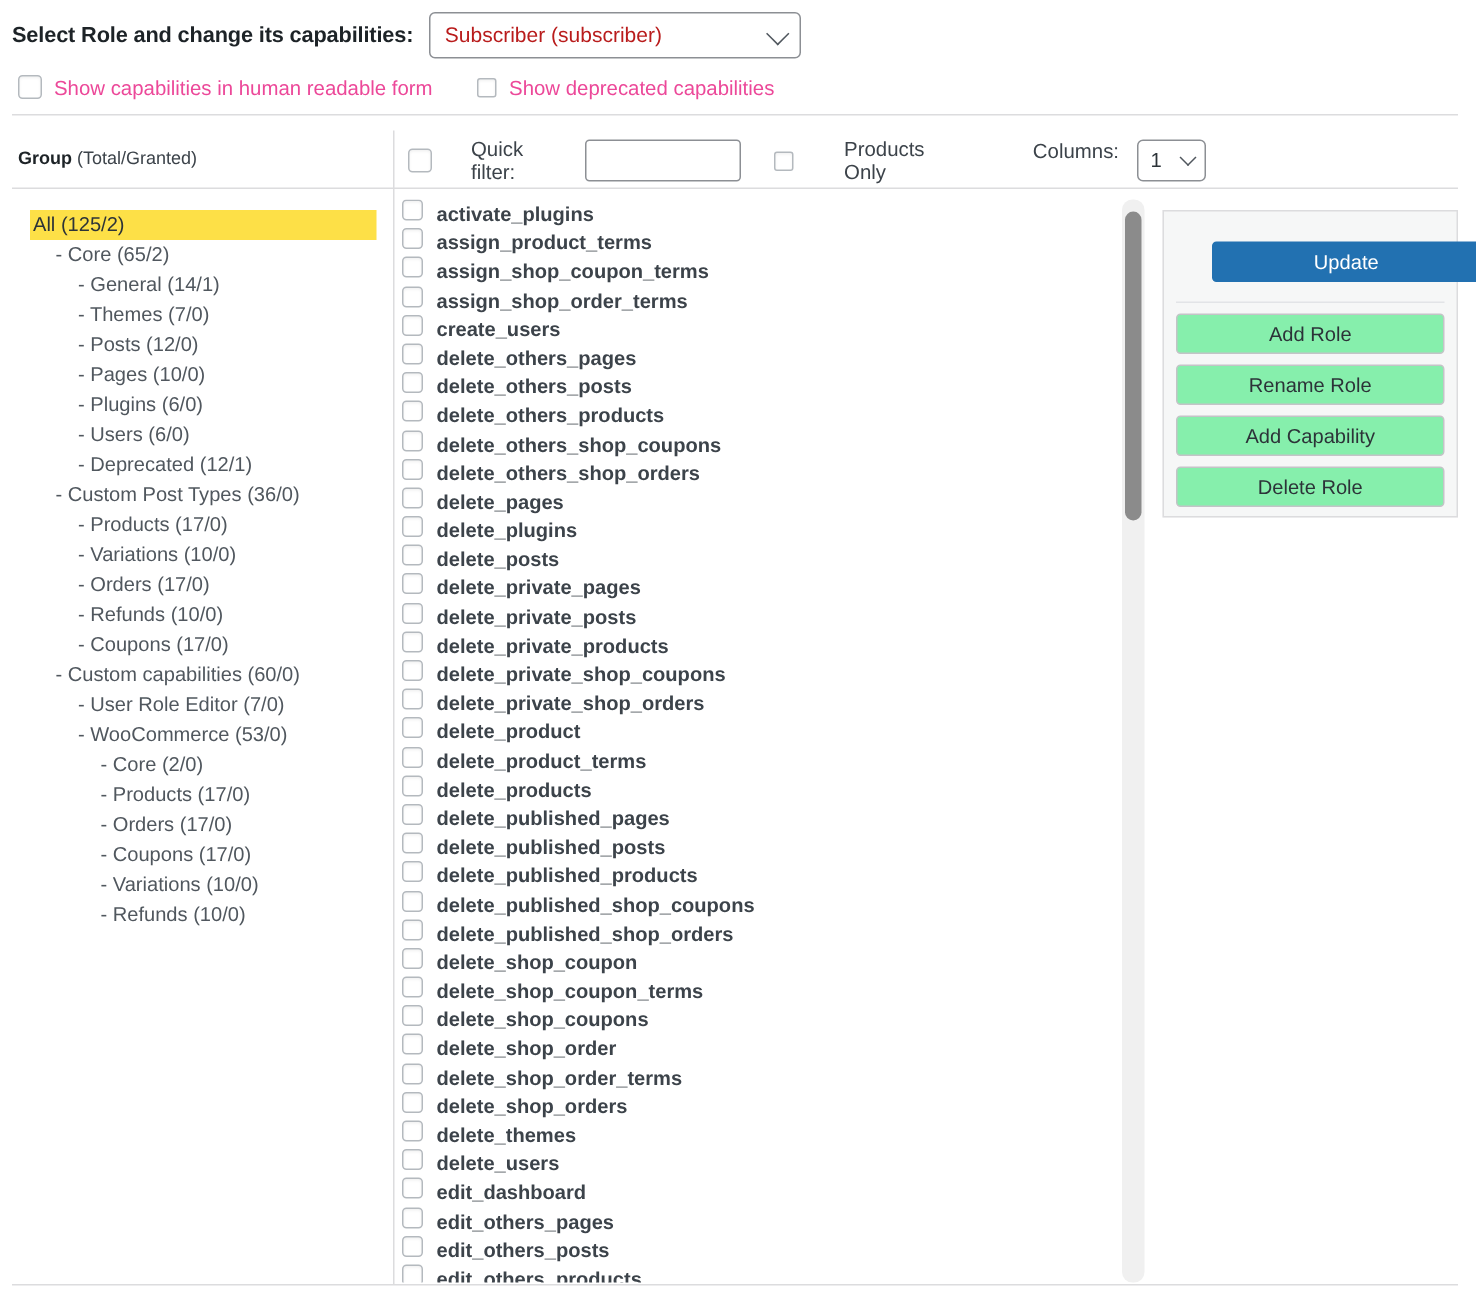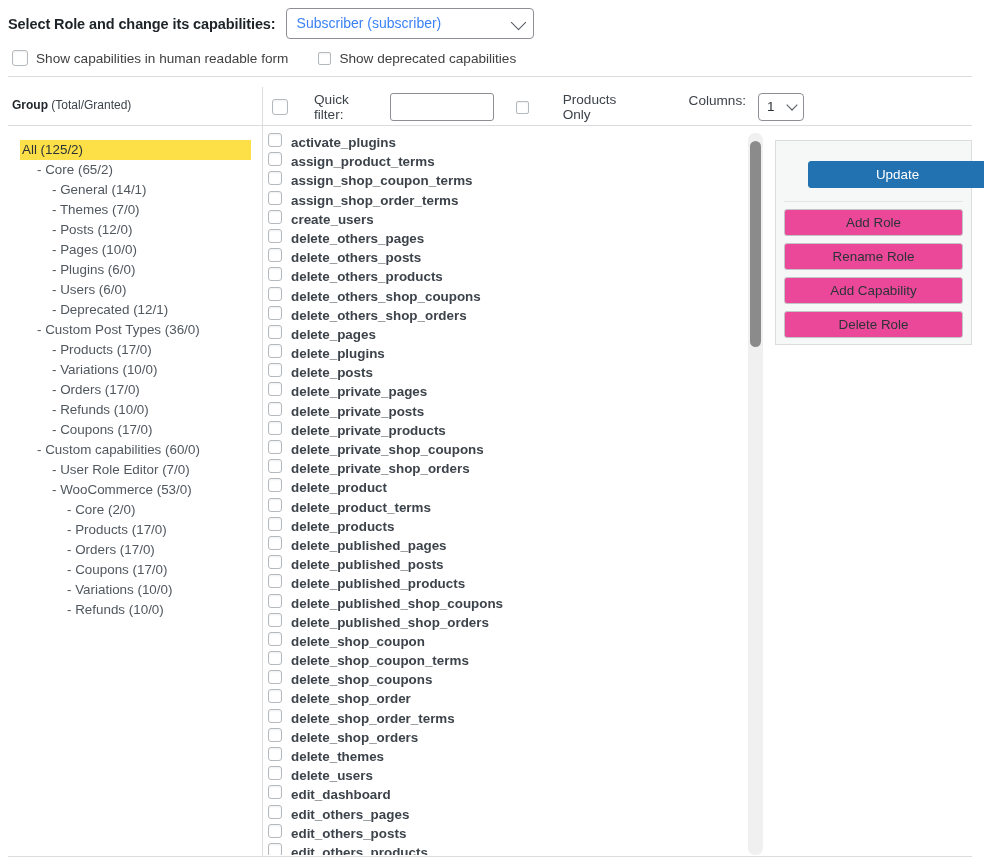--- a/index.html
+++ b/index.html
@@ -20,41 +20,41 @@
     position: absolute; left: 8px; top: 8px;
     display: flex; align-items: center; gap: 10px;
   }
   .role-label {
     font-size: 14.5px; font-weight: bold; color: #1d2327;
     letter-spacing: -0.1px; white-space: nowrap;
   }
   .role-select {
     width: 248px; height: 31px;
     border: 1px solid #8c8f94; border-radius: 4px;
-    background: #ffffff; color: #3b82f6;
+    background: #ffffff; color: #b91c1c;
     font-family: "Liberation Sans", sans-serif; font-size: 14px;
     padding: 0 28px 0 10px;
     appearance: none; -webkit-appearance: none;
     line-height: 29px; cursor: pointer;
   }
   .select-wrap { position: relative; display: inline-block; }
   .select-wrap .chev {
     position: absolute; right: 10px; top: 50%; width: 11px; height: 11px;
     margin-top: -7px; pointer-events: none;
     border-right: 1.7px solid #50575e; border-bottom: 1.7px solid #50575e;
     transform: rotate(45deg);
   }
 
   .opts-row {
     position: absolute; left: 12px; top: 50px;
     display: flex; align-items: center; gap: 0;
   }
   .opt { display: flex; align-items: center; gap: 8px; }
   .opt + .opt { margin-left: 30px; }
-  .opt-label { font-size: 13.6px; color: #404040; white-space: nowrap; }
+  .opt-label { font-size: 13.6px; color: #ec4899; white-space: nowrap; }
 
   .cb {
     width: 16px; height: 16px; flex: 0 0 16px;
     border: 1px solid #b4b9be; border-radius: 3px;
     background: #ffffff; display: inline-block;
     box-shadow: inset 0 1px 2px rgba(0,0,0,0.06);
     cursor: pointer;
   }
   .cb.sm { width: 13px; height: 13px; flex: 0 0 13px; border-radius: 2px; }
 
@@ -167,21 +167,21 @@
     margin: 0 auto; border-radius: 3px;
     font-family: "Liberation Sans", sans-serif; font-size: 13.4px;
     line-height: 25px; text-align: center; cursor: pointer;
   }
   .btn-primary {
     margin-top: 20px;
     background: #2271b1; border: 1px solid #2271b1; color: #ffffff; margin-left: 32px;
   }
   .btn-secondary {
     margin-top: 7px;
-    background: #ec4899; border: 1px solid #c3c4c7; color: #2c3338;
+    background: #86efac; border: 1px solid #c3c4c7; color: #2c3338;
   }
   .btn-sep {
     width: 179px; margin: 13px auto 0 auto; height: 0;
     border-top: 1px solid #e2e4e7;
   }
 </style>
 </head>
 <body>
 
 <div id="app">

